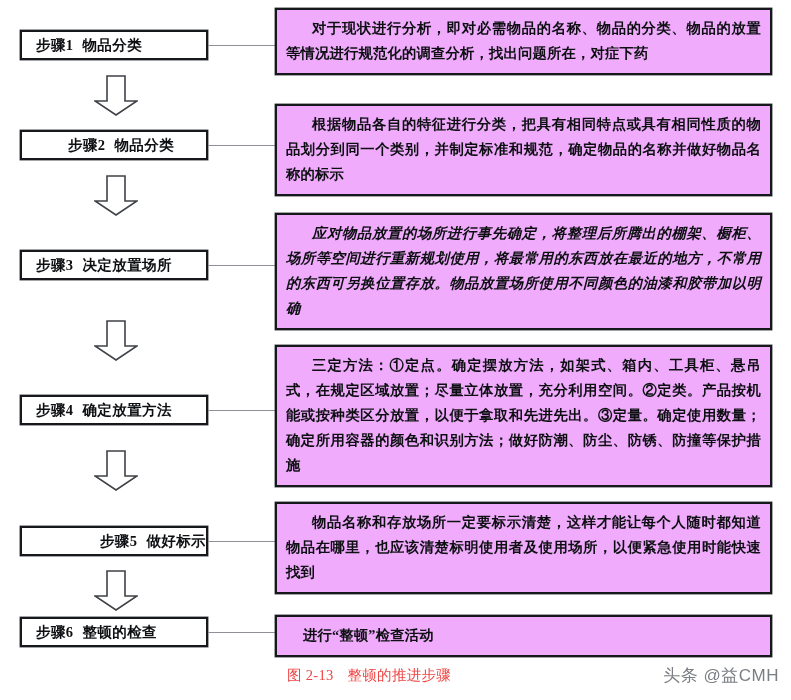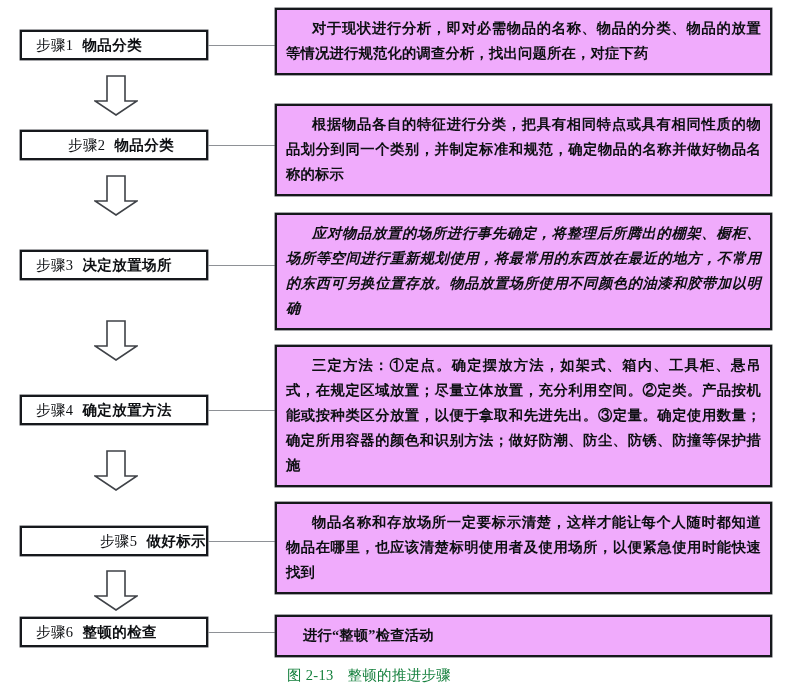--- a/index.html
+++ b/index.html
@@ -47,21 +47,21 @@
     font-size: 14.5px;
     line-height: 1;
     color: #0d0f12;
     font-weight: 700;
     letter-spacing: 0.4px;
     padding-left: 14px;
     white-space: nowrap;
     font-family: "Liberation Serif", "DejaVu Serif", serif;
   }
   .step-num {
-    font-weight: 400;
+    font-weight: 700;
   }
   .step-gap {
     display: inline-block;
     width: 9px;
   }
 
   
   .connector {
     position: absolute;
     left: 208px;
@@ -103,21 +103,21 @@
     width: 44px;
     height: 41px;
   }
 
   
   .caption {
     position: absolute;
     left: 287px;
     top: 666px;
     font-size: 14.5px;
-    color: #15803d;
+    color: #ef4444;
     letter-spacing: 0.3px;
     white-space: nowrap;
     font-family: "Liberation Serif", "DejaVu Serif", serif;
   }
   .caption .cap-gap {
     display: inline-block;
     width: 14px;
   }
 
   
@@ -237,14 +237,15 @@
     <div class="connector" style="top:15px;"></div>
     <div class="desc-box" style="top:-2px;">
       <div class="desc-text" style="text-indent:0; padding-left:17px;">进行“整顿”检查活动</div>
     </div>
   </div>
 
   <div class="caption">
     <span>图 2-13</span><span class="cap-gap"></span><span>整顿的推进步骤</span>
   </div>
 
+  <div class="watermark">头条 @益CMH</div>
 
 </div>
 
 </body></html>

